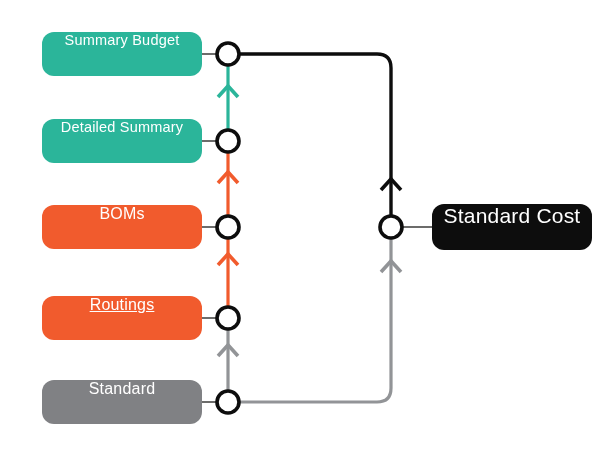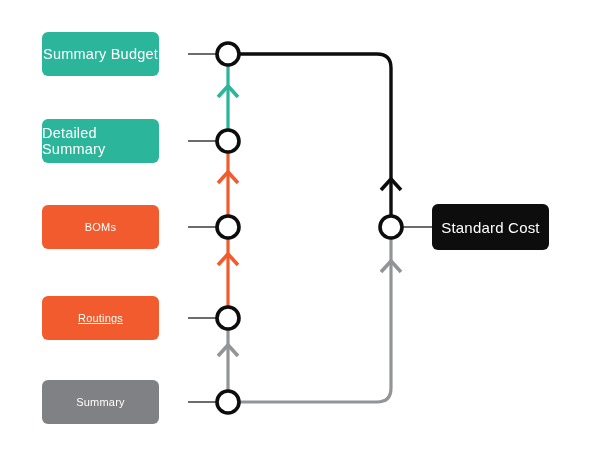--- a/index.html
+++ b/index.html
@@ -41,46 +41,46 @@
   .chev.gray   { stroke: var(--gray-wire); }
   .chev.black  { stroke: var(--black); }
   .port {
     fill: #ffffff;
     stroke: var(--black);
     stroke-width: 3.6;
   }
   .node {
     position: absolute;
     left: 42px;
-    width: 117px;
+    width: 160px;
     height: 44px;
-    border-radius: 6px;
+    border-radius: 12px;
     display: flex;
-    align-items: center;
+    align-items: flex-start;
     justify-content: center;
     color: var(--node-text);
     letter-spacing: 0.2px;
   }
   .node.teal   { background: var(--teal); }
   .node.orange { background: var(--orange); }
   .node.gray   { background: var(--gray-node); }
   .node.black  { background: var(--black); }
   .node .lbl { font-size: 14.5px; }
-  .node .lbl.big { font-size: 11px; }
+  .node .lbl.big { font-size: 16px; }
   .node.summary  { top: 32px; }
   .node.detailed { top: 119px; }
   .node.boms     { top: 205px; }
   .node.routings { top: 296px; text-decoration: underline; }
   .node.planning { top: 380px; }
   .node.standard {
     left: 432px;
     top: 204px;
     height: 46px;
   }
-  .node.standard .lbl { font-size: 15px; }
+  .node.standard .lbl { font-size: 21px; }
 </style>
 </head>
 <body>
 
 <div class="stage">
 
   <svg class="wires" width="600" height="459" viewBox="0 0 600 459" aria-hidden="true">
 
     <path class="wire thin" d="M188 54 H228"></path>
     <path class="wire thin" d="M188 141 H228"></path>
@@ -122,20 +122,20 @@
 
   <div class="node orange boms">
     <span class="lbl big">BOMs</span>
   </div>
 
   <div class="node orange routings">
     <span class="lbl big">Routings</span>
   </div>
 
   <div class="node gray planning">
-    <span class="lbl big">Summary</span>
+    <span class="lbl big">Standard</span>
   </div>
 
   <div class="node black standard">
     <span class="lbl">Standard Cost</span>
   </div>
 
 </div>
 
 </body></html>

